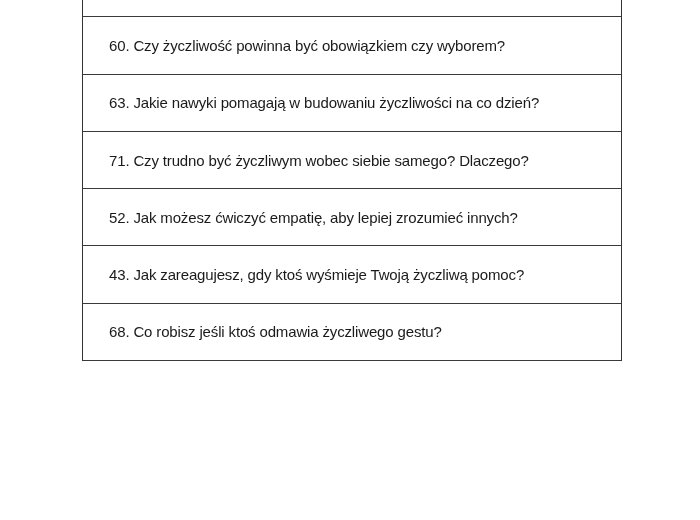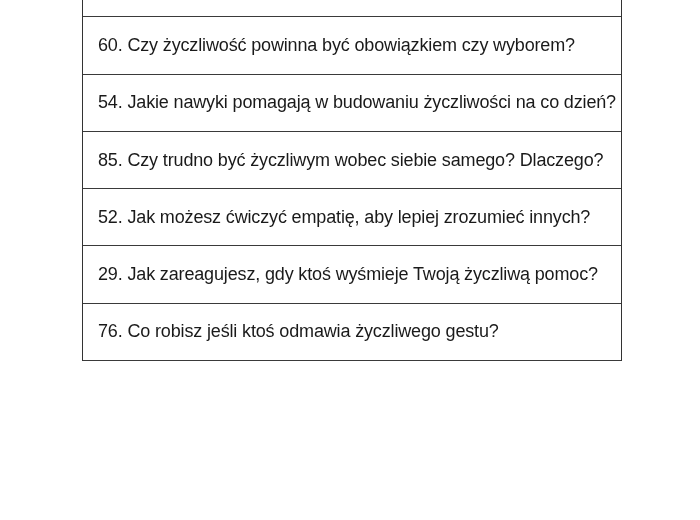--- a/index.html
+++ b/index.html
@@ -2,41 +2,41 @@
 <html><head>
 <meta charset="utf-8">
 <style>
   html, body { margin: 0; padding: 0; background: #ffffff; }
   body { width: 700px; height: 520px; overflow: hidden; position: relative;
          font-family: "Liberation Sans", "DejaVu Sans", sans-serif; }
   .table { position: absolute; left: 82px; top: -40px; width: 538px;
            border-left: 1.5px solid #333; border-right: 1.5px solid #333; }
   .row { height: 56.3px; border-bottom: 1.5px solid #3a3a3a; position: relative;
          display: flex; align-items: center; box-sizing: content-box; }
-  .row .q { margin-left: 15px; font-size: 18px; color: #1a1a1a; letter-spacing: -0.15px;
+  .row .q { margin-left: 26px; font-size: 15px; color: #1a1a1a; letter-spacing: -0.15px;
             white-space: nowrap; }
 </style>
 </head>
 <body>
 
 <div class="table">
   <div class="row">
     <span class="q"></span>
   </div>
   <div class="row">
     <span class="q">60. Czy życzliwość powinna być obowiązkiem czy wyborem?</span>
   </div>
   <div class="row">
-    <span class="q">54. Jakie nawyki pomagają w budowaniu życzliwości na co dzień?</span>
+    <span class="q">63. Jakie nawyki pomagają w budowaniu życzliwości na co dzień?</span>
   </div>
   <div class="row">
-    <span class="q">85. Czy trudno być życzliwym wobec siebie samego? Dlaczego?</span>
+    <span class="q">71. Czy trudno być życzliwym wobec siebie samego? Dlaczego?</span>
   </div>
   <div class="row">
     <span class="q">52. Jak możesz ćwiczyć empatię, aby lepiej zrozumieć innych?</span>
   </div>
   <div class="row">
-    <span class="q">29. Jak zareagujesz, gdy ktoś wyśmieje Twoją życzliwą pomoc?</span>
+    <span class="q">43. Jak zareagujesz, gdy ktoś wyśmieje Twoją życzliwą pomoc?</span>
   </div>
   <div class="row">
-    <span class="q">76. Co robisz jeśli ktoś odmawia życzliwego gestu?</span>
+    <span class="q">68. Co robisz jeśli ktoś odmawia życzliwego gestu?</span>
   </div>
 </div>
 
 </body></html>

